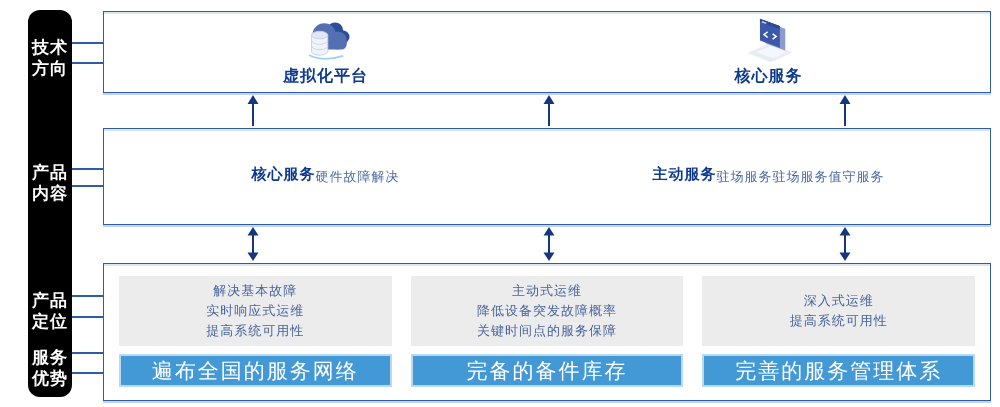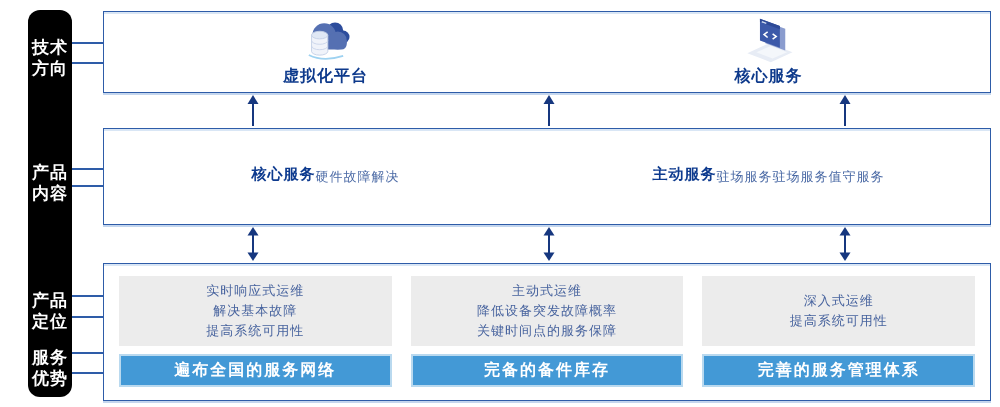--- a/index.html
+++ b/index.html
@@ -34,21 +34,21 @@
   .svc-title{font-size:15px;font-weight:bold;color:#0d3a8e;letter-spacing:1px;margin-bottom:5px;}
   .svc-item{font-size:13px;color:#4c6ba6;line-height:19px;letter-spacing:1px;}
 
   
   .pos-col{flex:1;display:flex;flex-direction:column;}
   .pos-panel{height:70px;background:#ececec;display:flex;flex-direction:column;
              align-items:center;justify-content:center;}
   .pos-line{font-size:13px;color:#47639e;line-height:20px;letter-spacing:1px;}
   .adv-bar{margin-top:8px;height:33px;box-sizing:border-box;background:#4399d6;
            border:2px solid #b9d9ef;display:flex;align-items:center;justify-content:center;}
-  .adv-text{color:#ffffff;font-size:16px;font-weight:bold;letter-spacing:2px;}
+  .adv-text{color:#ffffff;font-size:21px;font-weight:normal;letter-spacing:2px;}
 
   
   .arrow{position:absolute;line-height:0;}
   .arrow svg *{fill:#16377f;}
 </style>
 </head>
 <body>
 
 <div class="stage">
 
@@ -168,22 +168,22 @@
         <polygon points="6,0 11.5,8.5 0.5,8.5"></polygon>
         <polygon points="6,34 11.5,25.5 0.5,25.5"></polygon>
         <rect x="5" y="8" width="2" height="18"></rect>
       </svg>
   </div>
 
   <section class="box box3">
 
     <div class="pos-col">
       <div class="pos-panel">
+        <div class="pos-line">解决基本故障</div>
         <div class="pos-line">实时响应式运维</div>
-        <div class="pos-line">解决基本故障</div>
         <div class="pos-line">提高系统可用性</div>
       </div>
       <div class="adv-bar">
         <span class="adv-text">遍布全国的服务网络</span>
       </div>
     </div>
 
     <div class="pos-col">
       <div class="pos-panel">
         <div class="pos-line">主动式运维</div>

